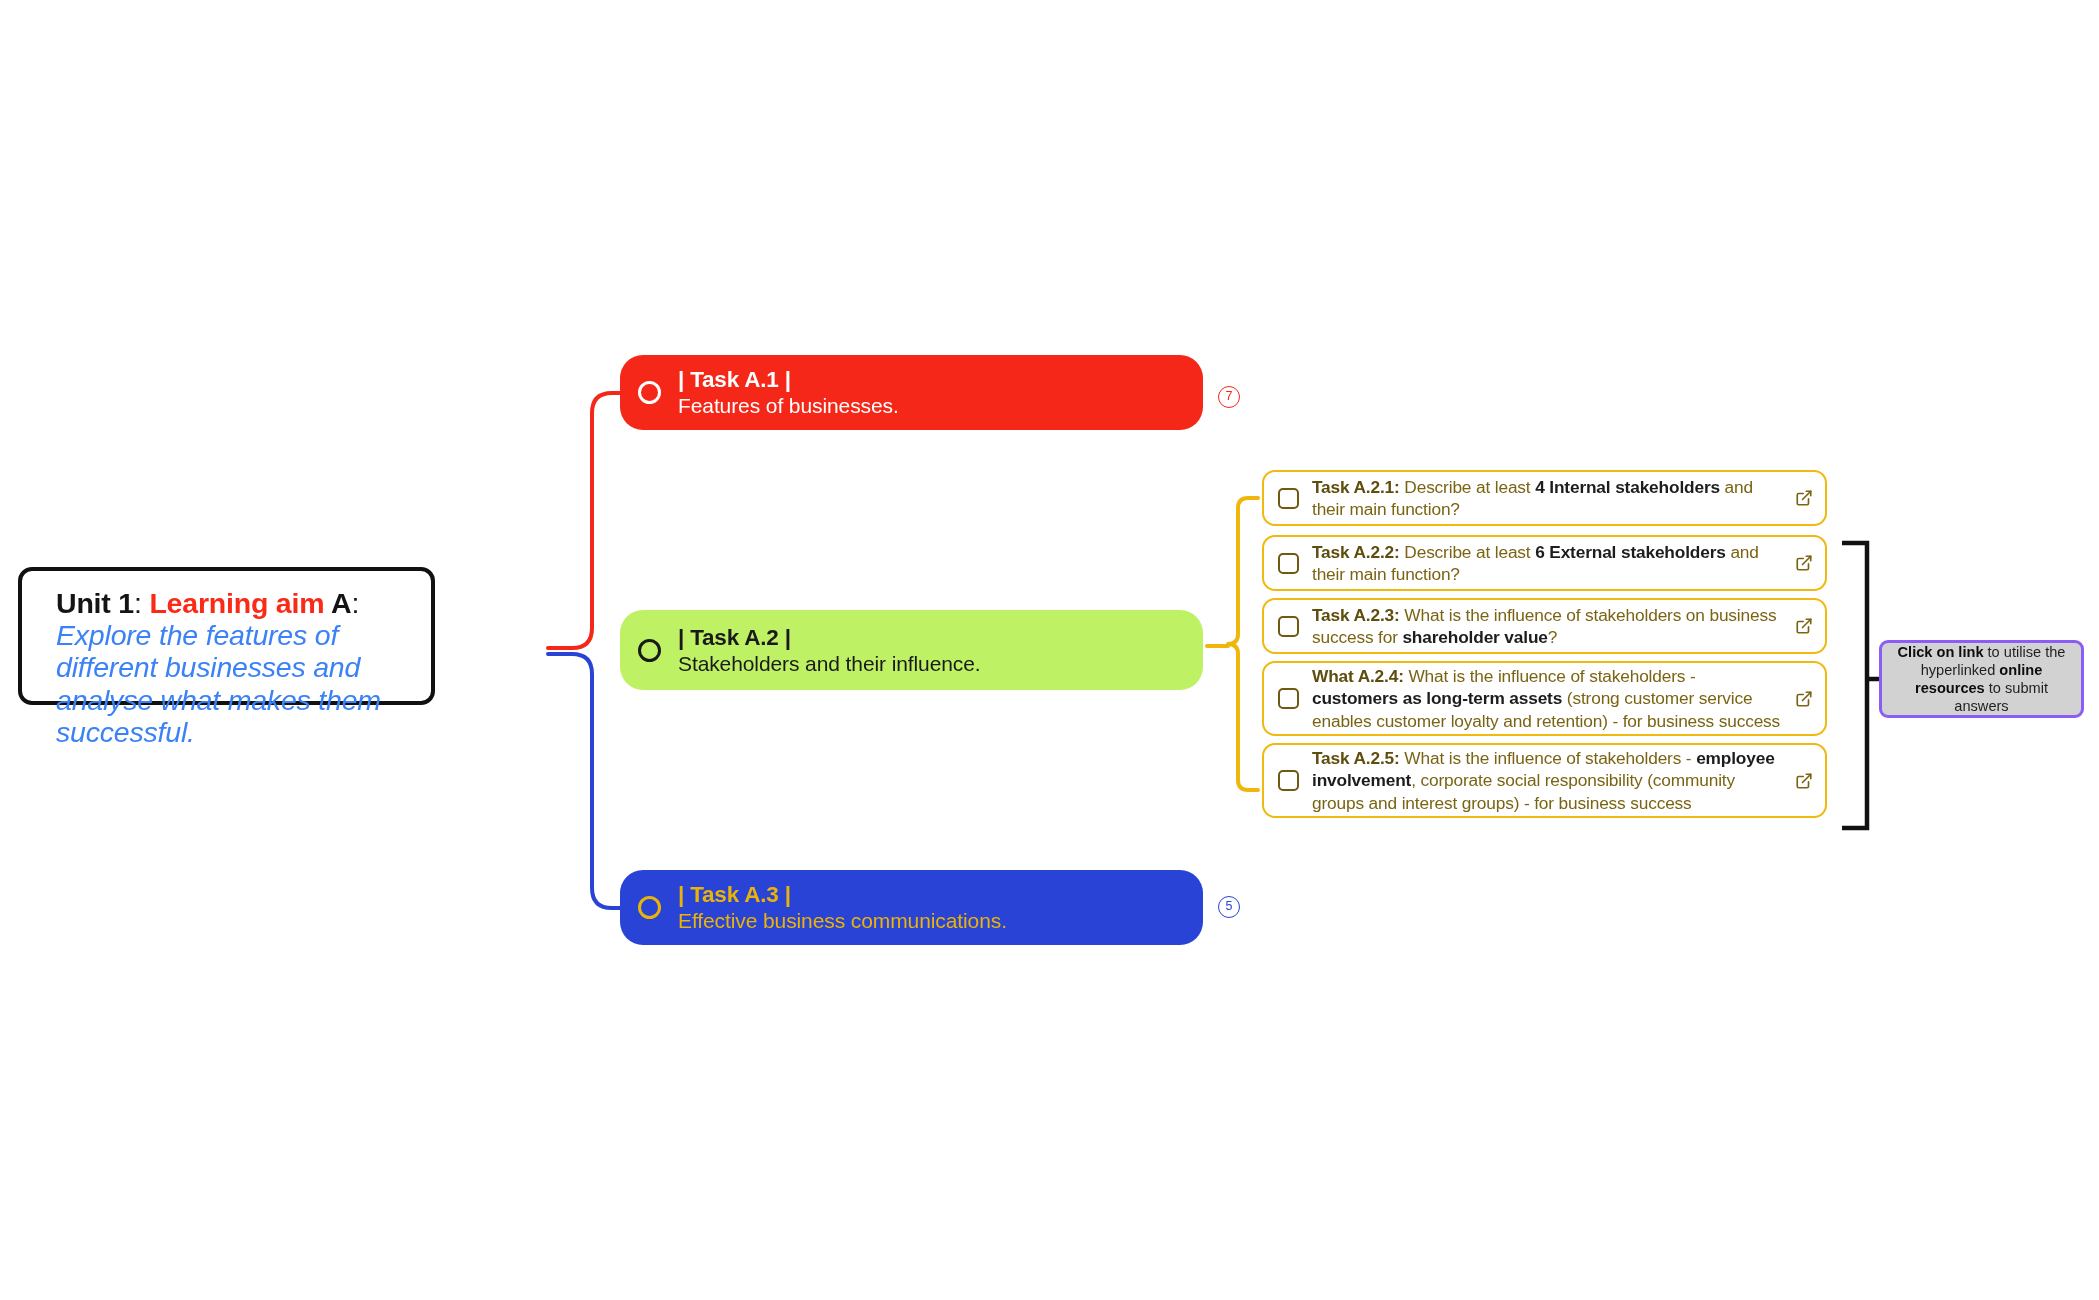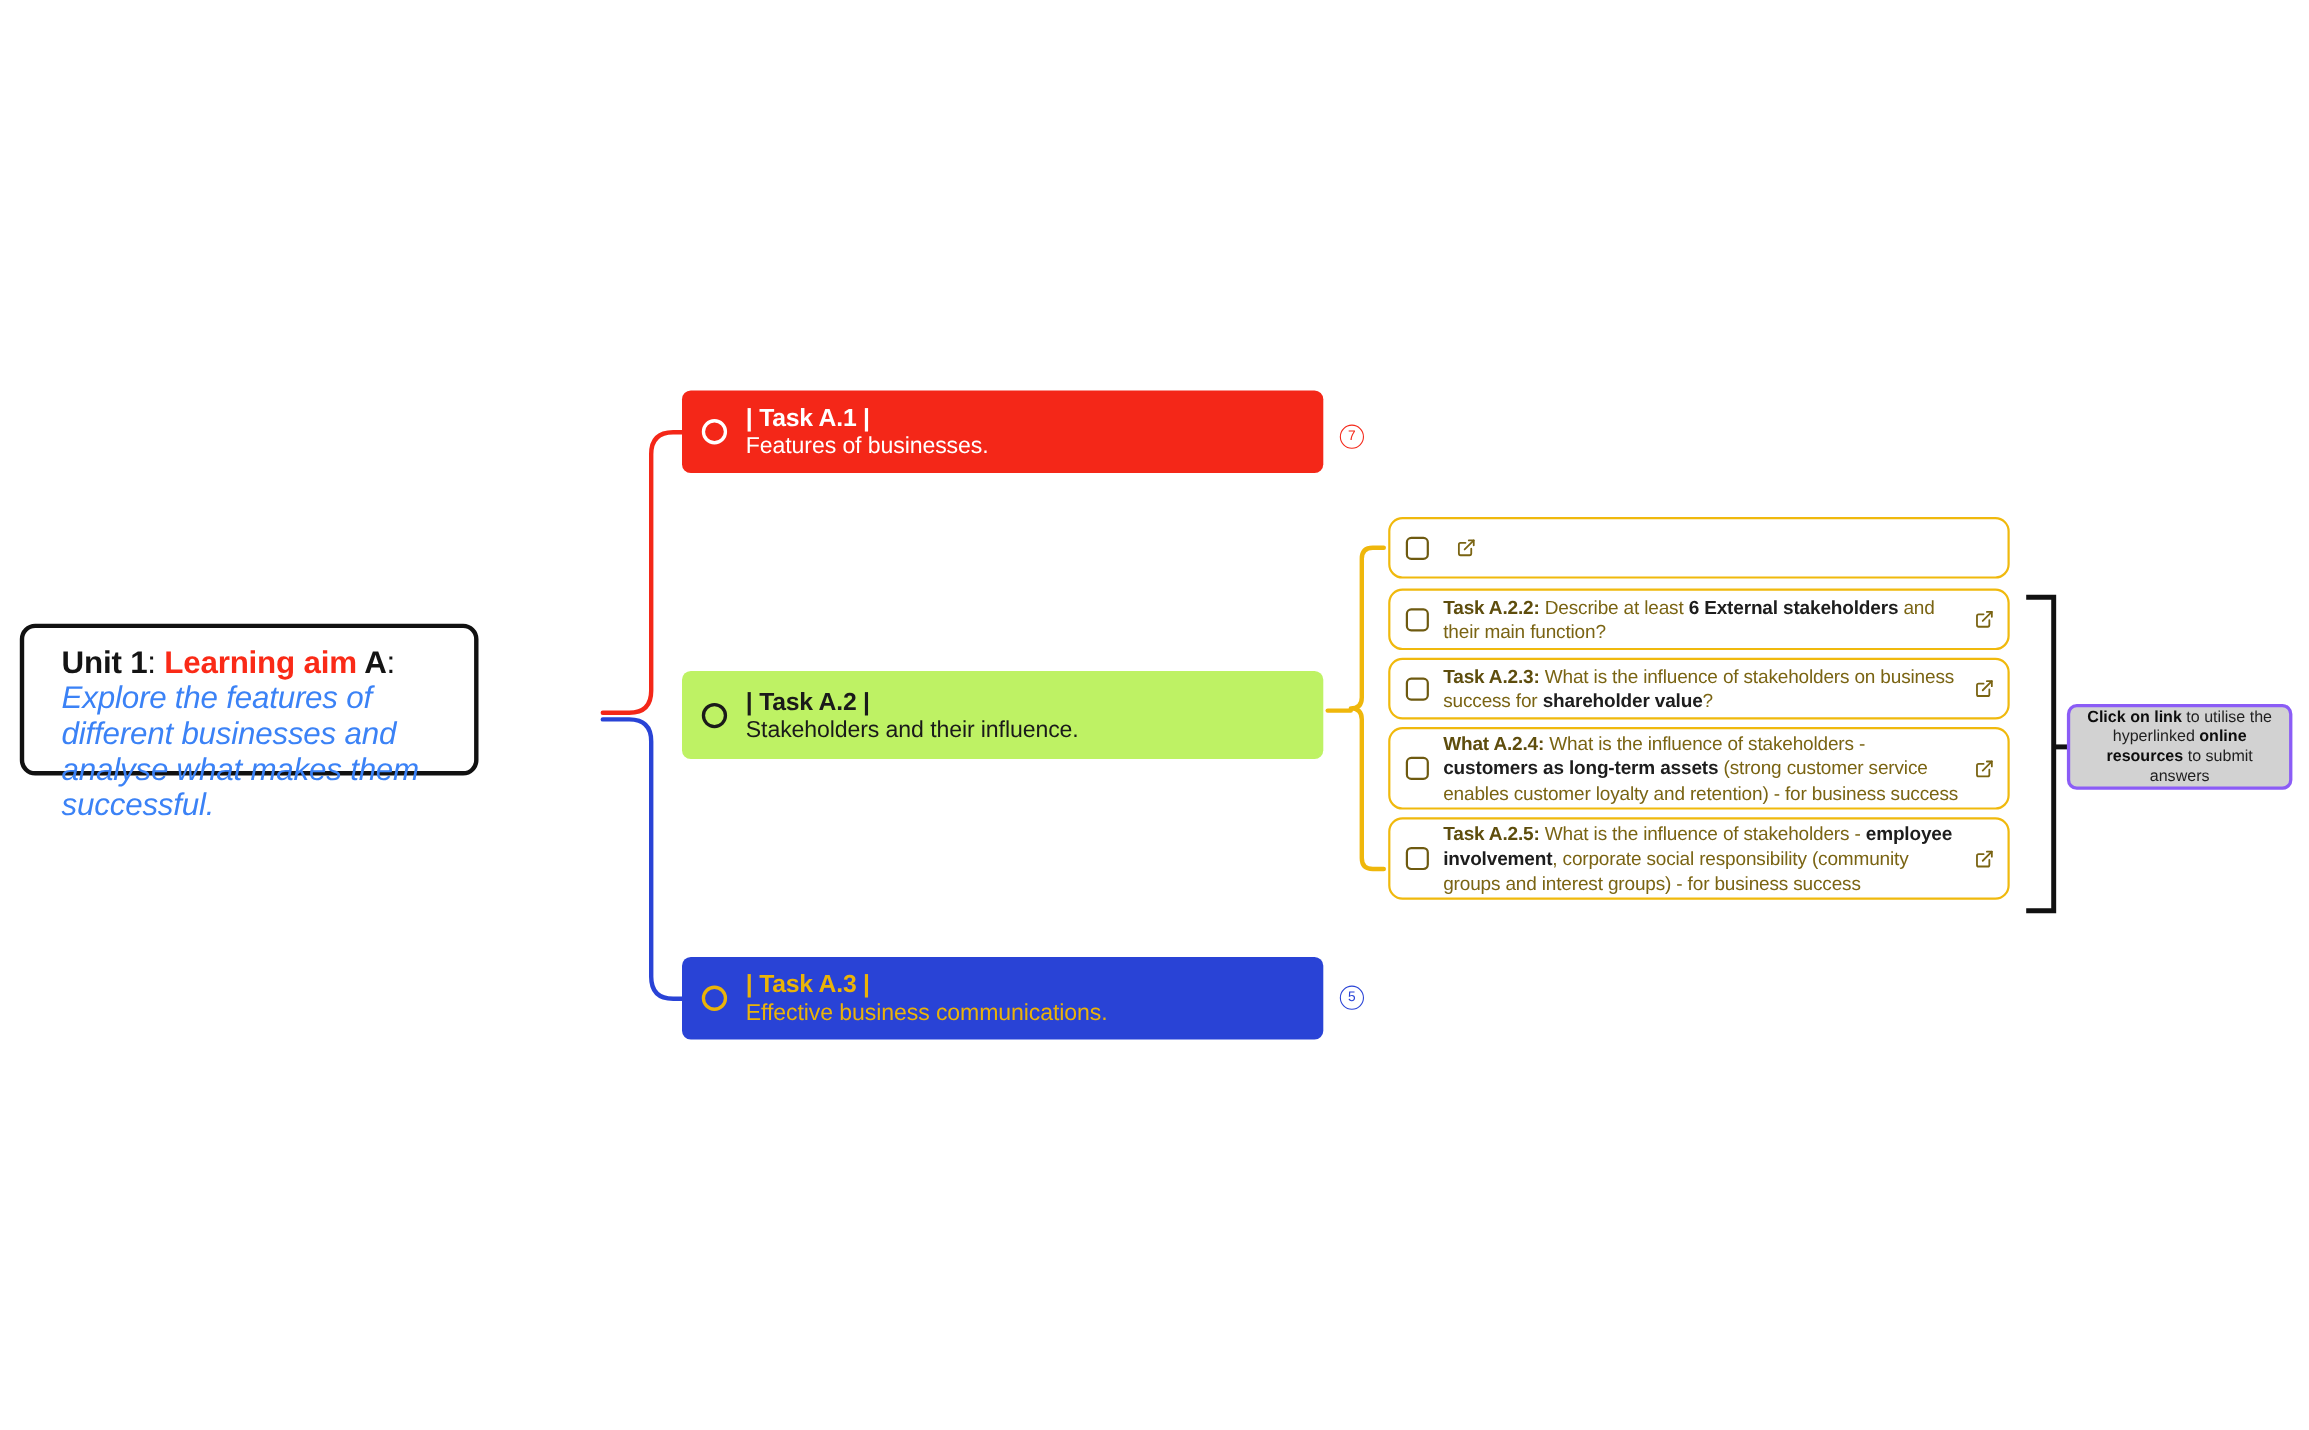--- a/index.html
+++ b/index.html
@@ -44,21 +44,21 @@
   .root-unit { font-weight: bold; color: #141414; }
   .root-aim  { font-weight: bold; color: #fa2a17; }
   .root-a    { font-weight: bold; color: #141414; }
   .root-colon{ font-weight: normal; color: #141414; }
   .root-body { font-weight: normal; color: #3b82f6; font-style: italic; }
 
   
   .task-node {
     position: absolute;
     width: 583px;
-    border-radius: 8px;
+    border-radius: 23px;
     display: flex;
     align-items: center;
     padding: 0 18px;
   }
   .task-node .bullet {
     width: 23px; height: 23px;
     border-radius: 50%;
     border: 3px solid currentColor;
     flex: 0 0 auto;
     margin-right: 17px;
@@ -213,20 +213,23 @@
     <span class="bullet"></span>
     <span class="task-lines">
       <span class="task-title">| Task A.3 |</span>
       <span class="task-sub">Effective business communications.</span>
     </span>
   </div>
   <div class="count-badge" id="badge-a3">5</div>
 
   <div class="subtask" id="sub-1">
     <span class="sub-check"></span>
+    <span class="sub-text">
+      <span class="lbl">Task A.2.1:</span><span> Describe at least </span><b>4 Internal stakeholders</b><span> and their main function?</span>
+    </span>
     <span class="sub-link">
       <svg viewBox="0 0 24 24" width="18" height="18" fill="none" stroke="currentColor" stroke-width="2.2" stroke-linecap="round" stroke-linejoin="round">
         <path d="M18 13v6a2 2 0 0 1-2 2H5a2 2 0 0 1-2-2V8a2 2 0 0 1 2-2h6"></path>
         <polyline points="15 3 21 3 21 9"></polyline>
           <line x1="10" y1="14" x2="21" y2="3"></line>
       </svg>
     </span>
   </div>
 
   <div class="subtask" id="sub-2">

